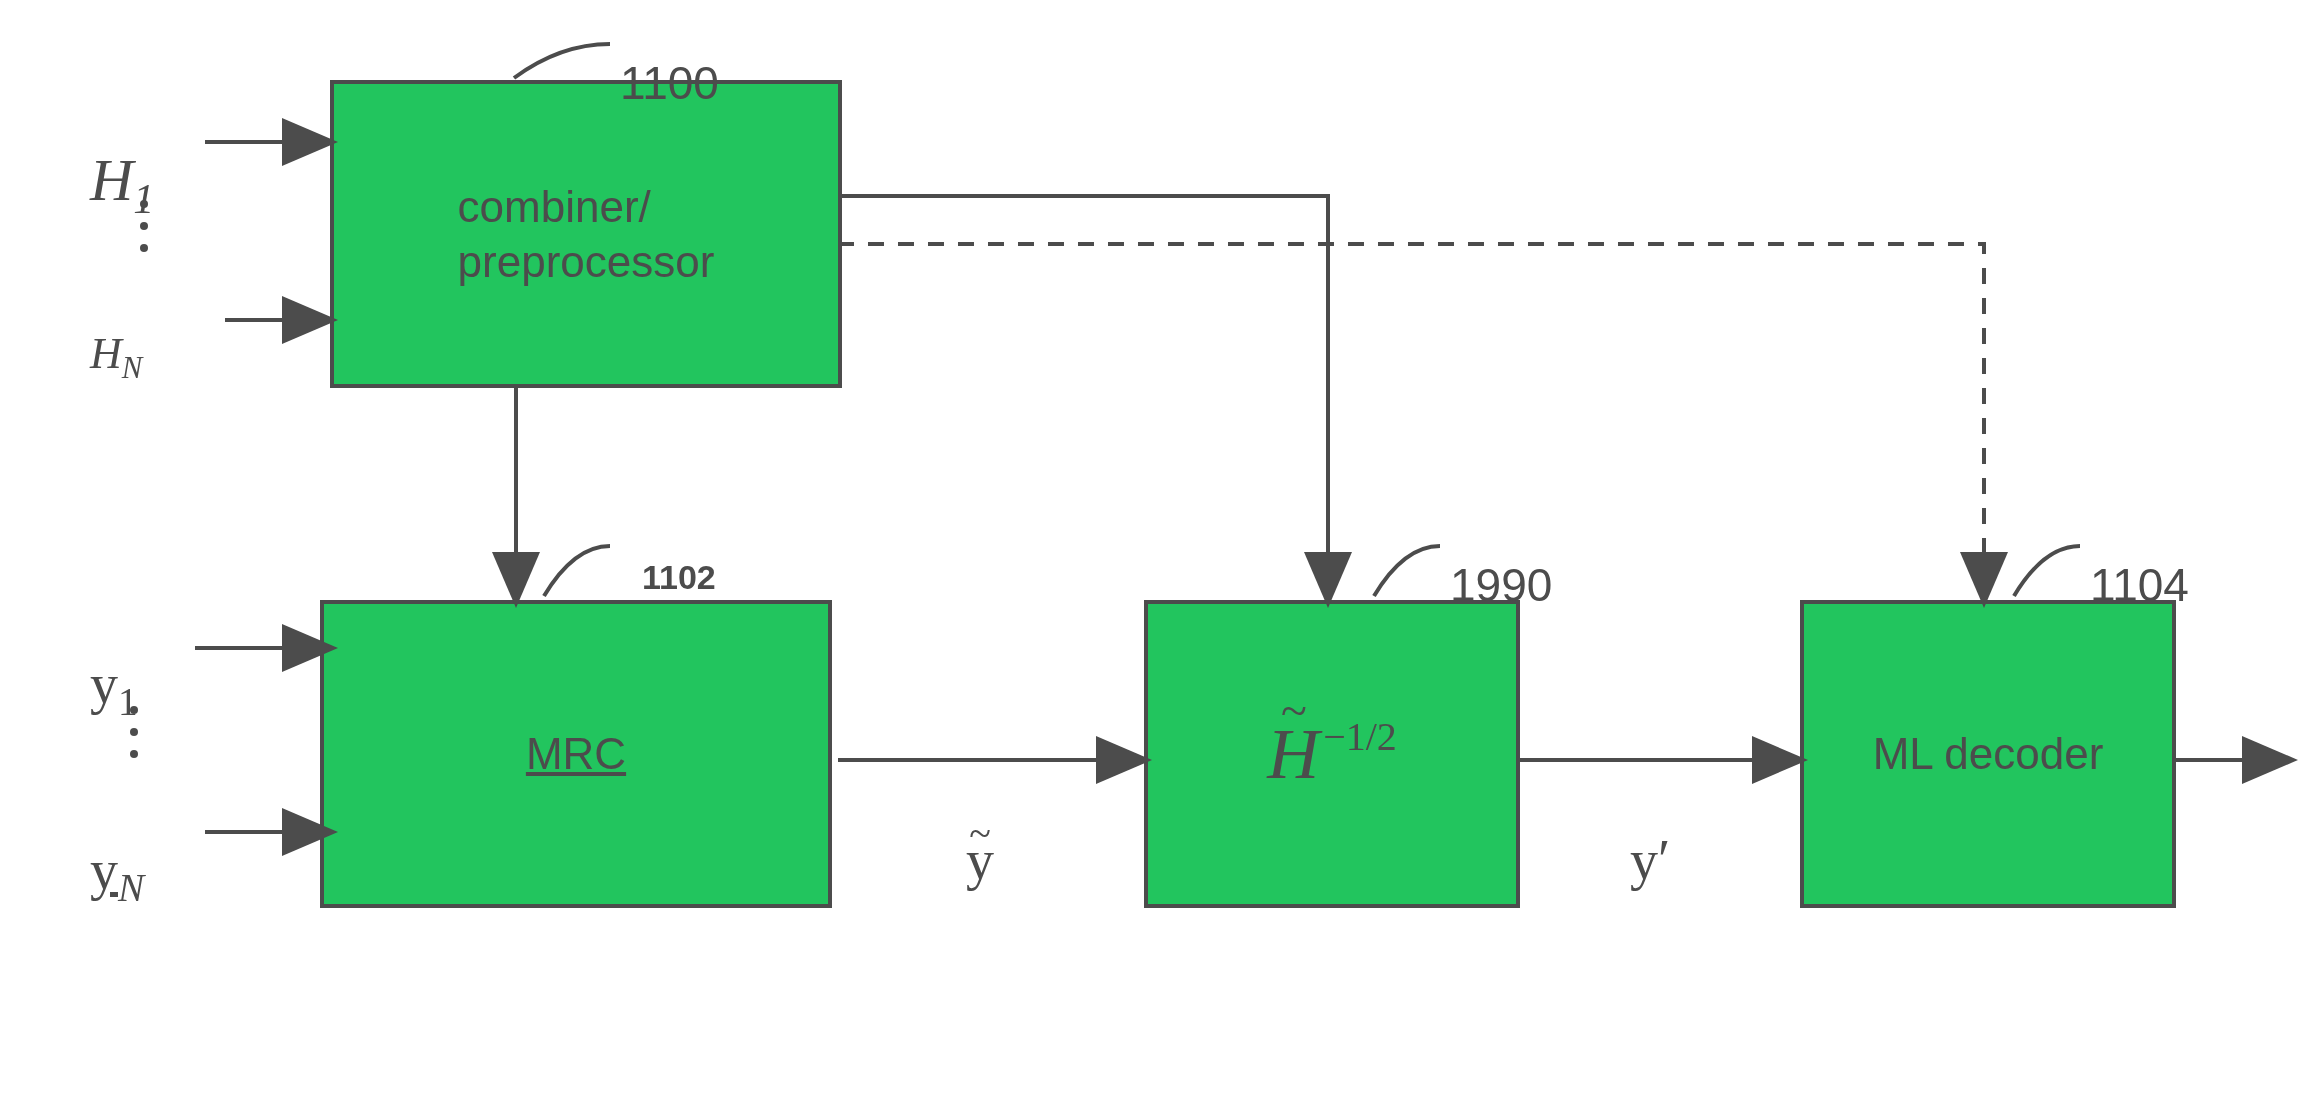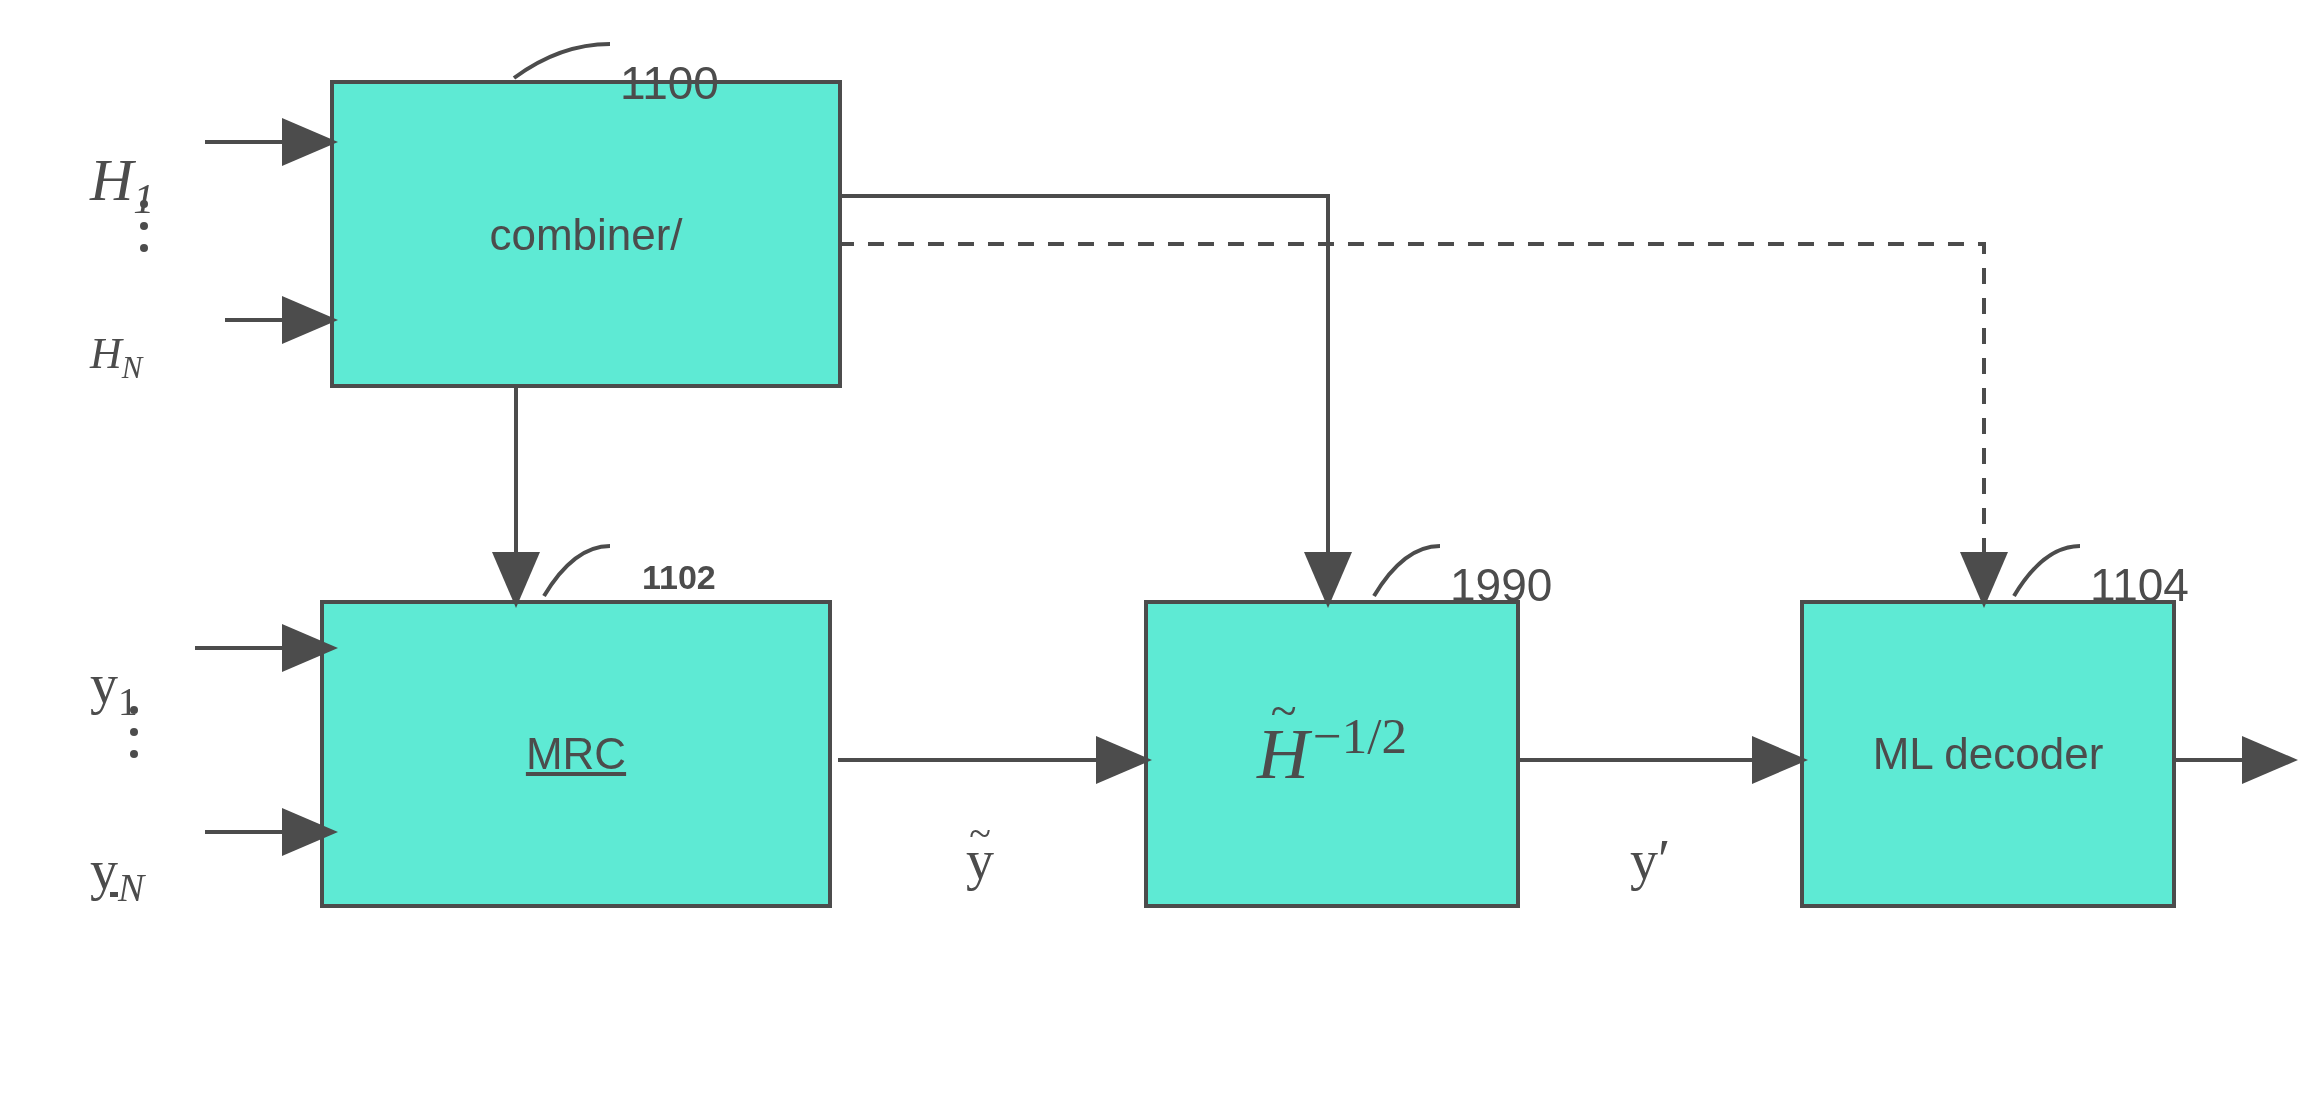--- a/index.html
+++ b/index.html
@@ -12,21 +12,21 @@
     color: #4c4c4c;
   }
   .canvas {
     position: relative;
     width: 2306px;
     height: 1118px;
   }
   .box {
     position: absolute;
     border: 4px solid #4c4c4c;
-    background: #5eead4;
+    background: #22c55e;
     display: flex;
     align-items: center;
     justify-content: center;
     text-align: left;
     font-family: Arial, Helvetica, sans-serif;
     font-size: 44px;
     color: #4c4c4c;
   }
   .label {
     position: absolute;
@@ -84,34 +84,35 @@
   }
 </style>
 </head>
 <body>
 
 <div class="canvas">
 
   <div class="box" style="left:330px; top:80px; width:504px; height:300px;">
     <div style="line-height:1.25;">
       <span>combiner/</span><br>
+      <span>preprocessor</span>
     </div>
   </div>
 
   <div class="box" style="left:320px; top:600px; width:504px; height:300px;text-decoration:underline;">
     <span>MRC</span>
   </div>
 
   <div class="box serif" style="left:1144px; top:600px; width:368px; height:300px;">
     <span class="math-block" style="font-size:72px;">
       <span class="tilde-over italic">
         <span class="tilde" style="top:-30px; font-size:48px;">~</span>
         <span>H</span>
       </span>
-      <span class="sup" style="font-size:51px; margin-top:-36px;">−1/2</span>
+      <span class="sup" style="font-size:40px; margin-top:-36px;">−1/2</span>
     </span>
   </div>
 
   <div class="box" style="left:1800px; top:600px; width:368px; height:300px;">
     <span>ML decoder</span>
   </div>
 
   <div class="label sans" style="left:620px; top:18px; font-size:46px;">1100</div>
 
   <div class="label sans" style="left:642px; top:520px; font-size:34px;font-weight:bold;">1102</div>

